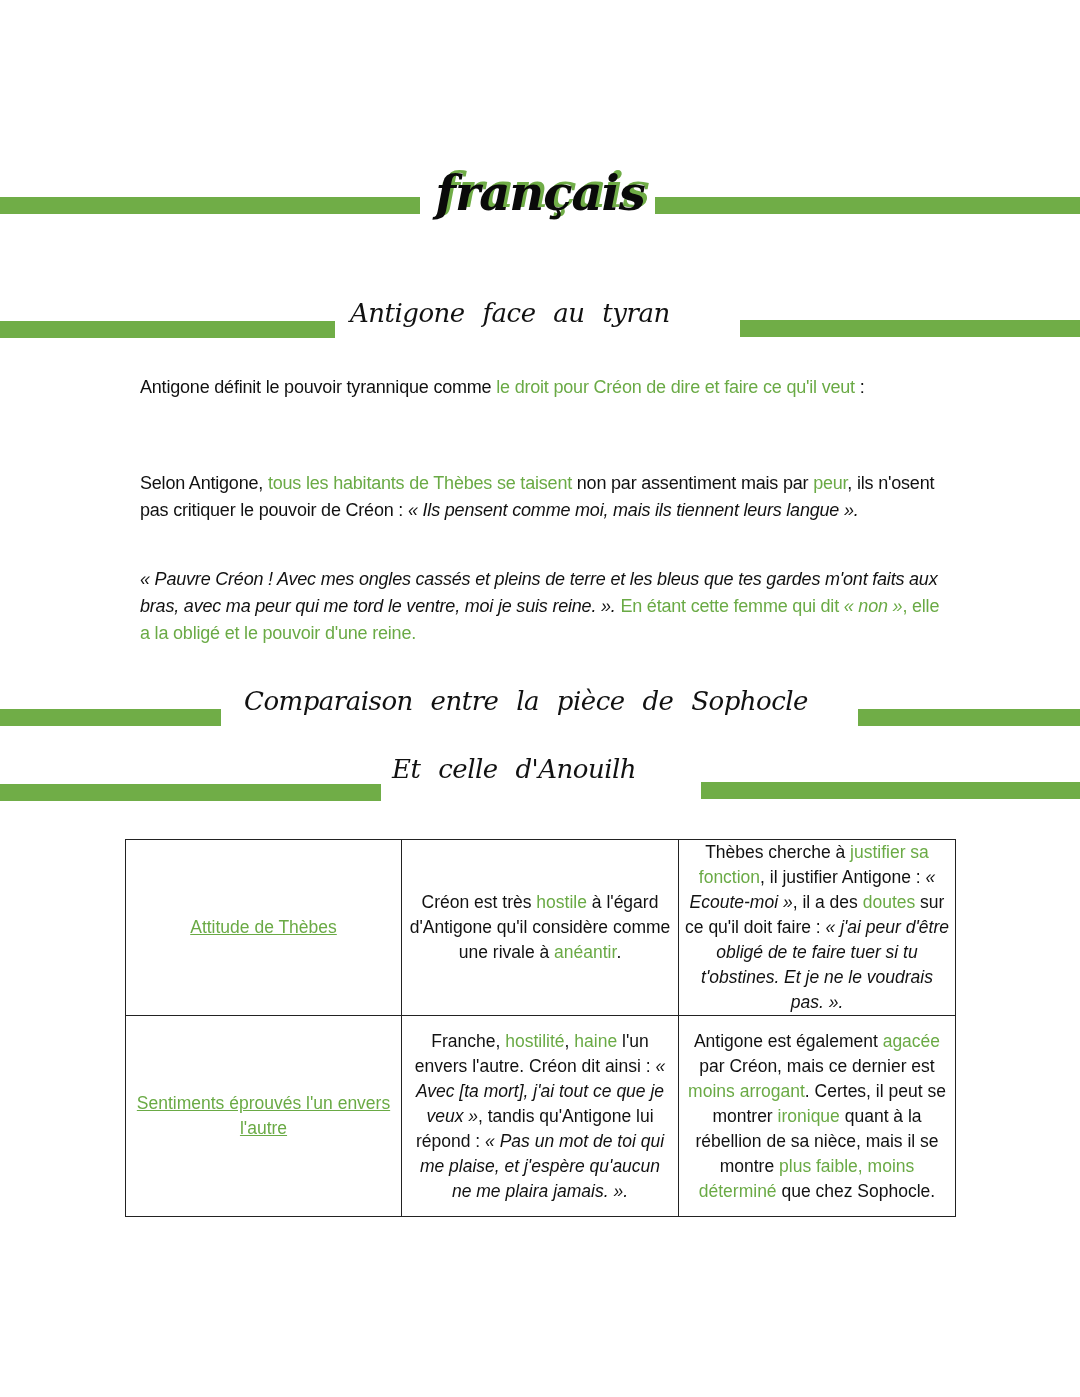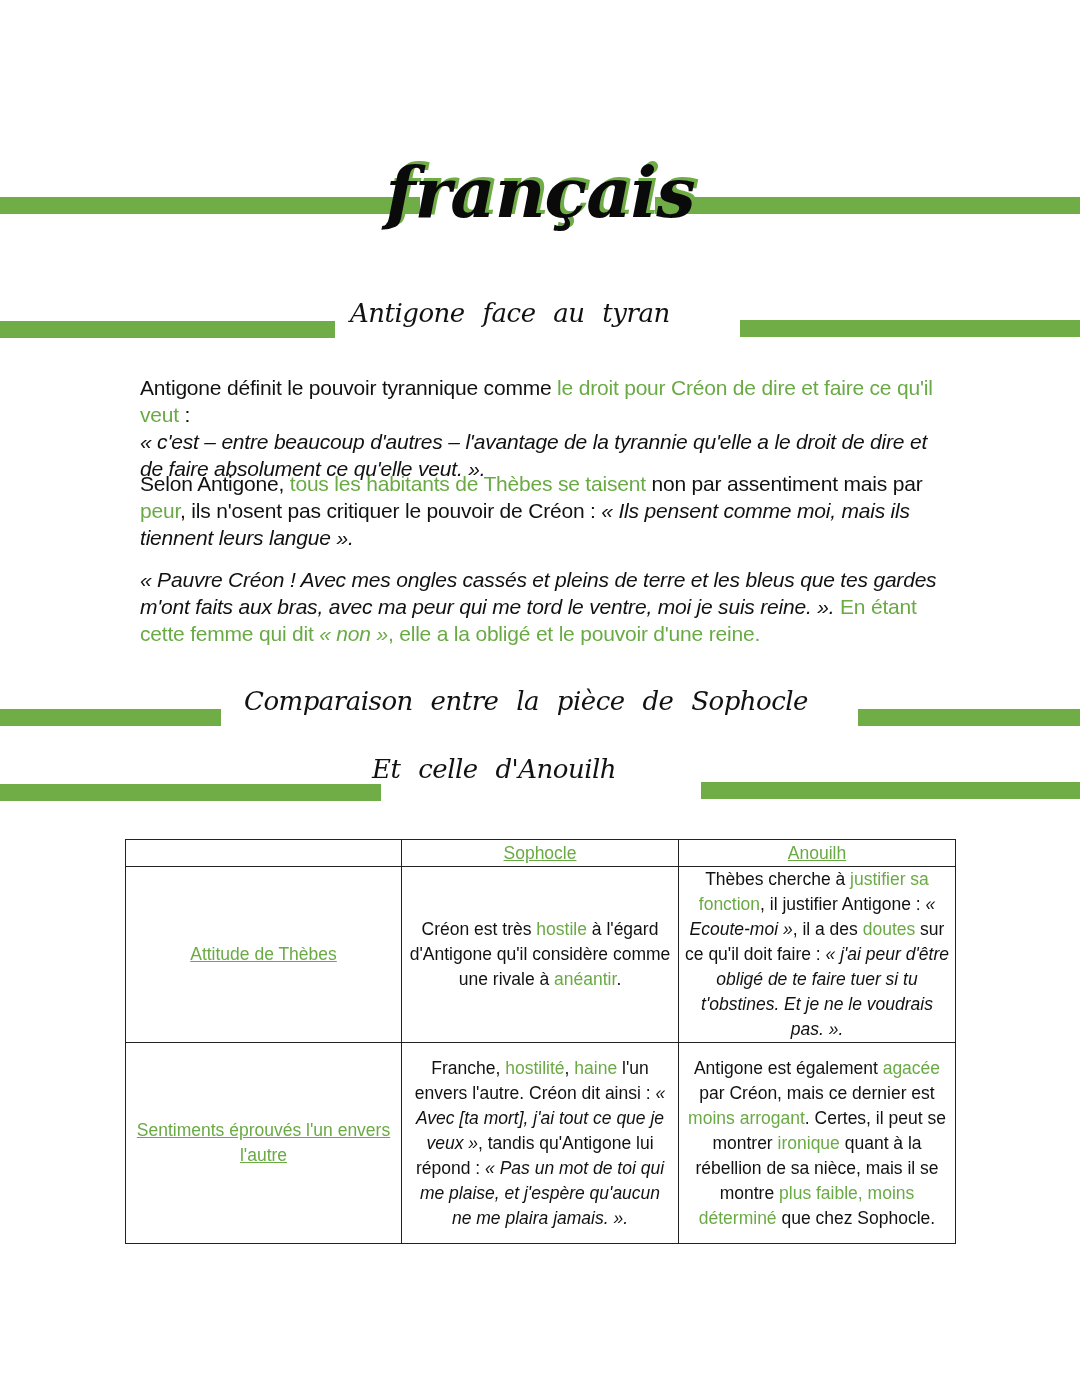--- a/index.html
+++ b/index.html
@@ -4,33 +4,33 @@
   <style>
     html, body { margin: 0; padding: 0; background: #ffffff; }
     body {
       width: 1080px; height: 1397px; position: relative; overflow: hidden;
       font-family: "DejaVu Sans", sans-serif; color: #111;
     }
     .bar { position: absolute; background: #70ad47; height: 17px; }
     .title-main {
       position: absolute; left: 0; width: 1080px; top: 148px; text-align: center;
       font-family: "DejaVu Serif", serif; font-style: italic; font-weight: bold;
-      font-size: 70px; color: #0a0a0a; line-height: 90px;
+      font-size: 48px; color: #0a0a0a; line-height: 90px;
       text-shadow: 4px -3px 0 #70ad47;
       letter-spacing: -1px;
     }
     .title-main span { background: transparent; padding: 0 6px; }
     .heading {
       position: absolute; font-family: "DejaVu Serif", serif; font-style: italic;
       font-size: 26px; color: #111; white-space: nowrap; word-spacing: 10px;
       letter-spacing: -0.5px;
     }
     .para {
       position: absolute; left: 140px; width: 810px;
-      font-family: "Liberation Sans", sans-serif; font-size: 21px; line-height: 27px;
+      font-family: "Liberation Sans", sans-serif; font-size: 18px; line-height: 27px;
       color: #111; letter-spacing: -0.2px;
     }
     .green { color: #6aaa45; }
     .it { font-style: italic; }
     table.cmp {
       position: absolute; left: 125px; top: 839px; width: 830px;
       border-collapse: collapse; table-layout: fixed;
       font-family: "Liberation Sans", sans-serif; font-size: 17.5px; line-height: 25px;
     }
     table.cmp td {
@@ -45,51 +45,45 @@
 <div class="bar" style="left:0; top:197px; width:420px;"></div>
 <div class="bar" style="left:655px; top:197px; width:425px;"></div>
 <div class="title-main"><span>français</span></div>
 
 <div class="bar" style="left:0; top:321px; width:335px;"></div>
 <div class="bar" style="left:740px; top:320px; width:340px;"></div>
 <div class="heading" style="left:350px; top:298px;">Antigone face au tyran</div>
 
 <div class="para" style="top:374px;">
   <span>Antigone définit le pouvoir tyrannique comme </span><span class="green">le droit pour Créon de dire et faire ce qu'il veut</span><span> :</span><br>
-  <span class="it">« c'est – entre beaucoup d'autres – l'avantage de la tyrannie qu'elle a le droit de dire et de faire absolument ce qu'elle veut. ».</span>
 </div>
 
 <div class="para" style="top:470px;">
   <span>Selon Antigone, </span><span class="green">tous les habitants de Thèbes se taisent</span><span> non par assentiment mais par </span><span class="green">peur</span><span>, ils n'osent pas critiquer le pouvoir de Créon : </span><span class="it">« Ils pensent comme moi, mais ils tiennent leurs langue ».</span>
 </div>
 
 <div class="para" style="top:566px;">
   <span class="it">« Pauvre Créon ! Avec mes ongles cassés et pleins de terre et les bleus que tes gardes m'ont faits aux bras, avec ma peur qui me tord le ventre, moi je suis reine. ».</span><span class="green"> En étant cette femme qui dit </span><span class="green it">« non »</span><span class="green">, elle a la obligé et le pouvoir d'une reine.</span>
 </div>
 
 <div class="bar" style="left:0; top:709px; width:221px;"></div>
 <div class="bar" style="left:858px; top:709px; width:222px;"></div>
 <div class="heading" style="left:244px; top:686px;">Comparaison entre la pièce de Sophocle</div>
 
 <div class="bar" style="left:0; top:784px; width:381px;"></div>
 <div class="bar" style="left:701px; top:782px; width:379px;"></div>
-<div class="heading" style="left:372px; top:754px;">Et celle d'Anouilh</div>
+<div class="heading" style="left:392px; top:754px;">Et celle d'Anouilh</div>
 
 <table class="cmp">
   <colgroup>
     <col style="width:276px">
       <col style="width:277px">
       <col style="width:277px">
   </colgroup>
   <tbody>
-      <tr style="height:27px;">
-    <td><span></span></td>
-    <td><span class="u">Sophocle</span></td>
-    <td><span class="u">Anouilh</span></td>
-  </tr>
   <tr style="height:176px;">
     <td><span class="u">Attitude de Thèbes</span></td>
     <td>
       <span>Créon est très </span><span class="green">hostile</span><span> à l'égard d'Antigone qu'il considère comme une rivale à </span><span class="green">anéantir</span><span>.</span>
     </td>
     <td>
       <span>Thèbes cherche à </span><span class="green">justifier sa fonction</span><span>, il justifier Antigone : </span><span class="it">« Ecoute-moi »</span><span>, il a des </span><span class="green">doutes</span><span> sur ce qu'il doit faire : </span><span class="it">« j'ai peur d'être obligé de te faire tuer si tu t'obstines. Et je ne le voudrais pas. ».</span>
     </td>
   </tr>
   <tr style="height:201px;">

